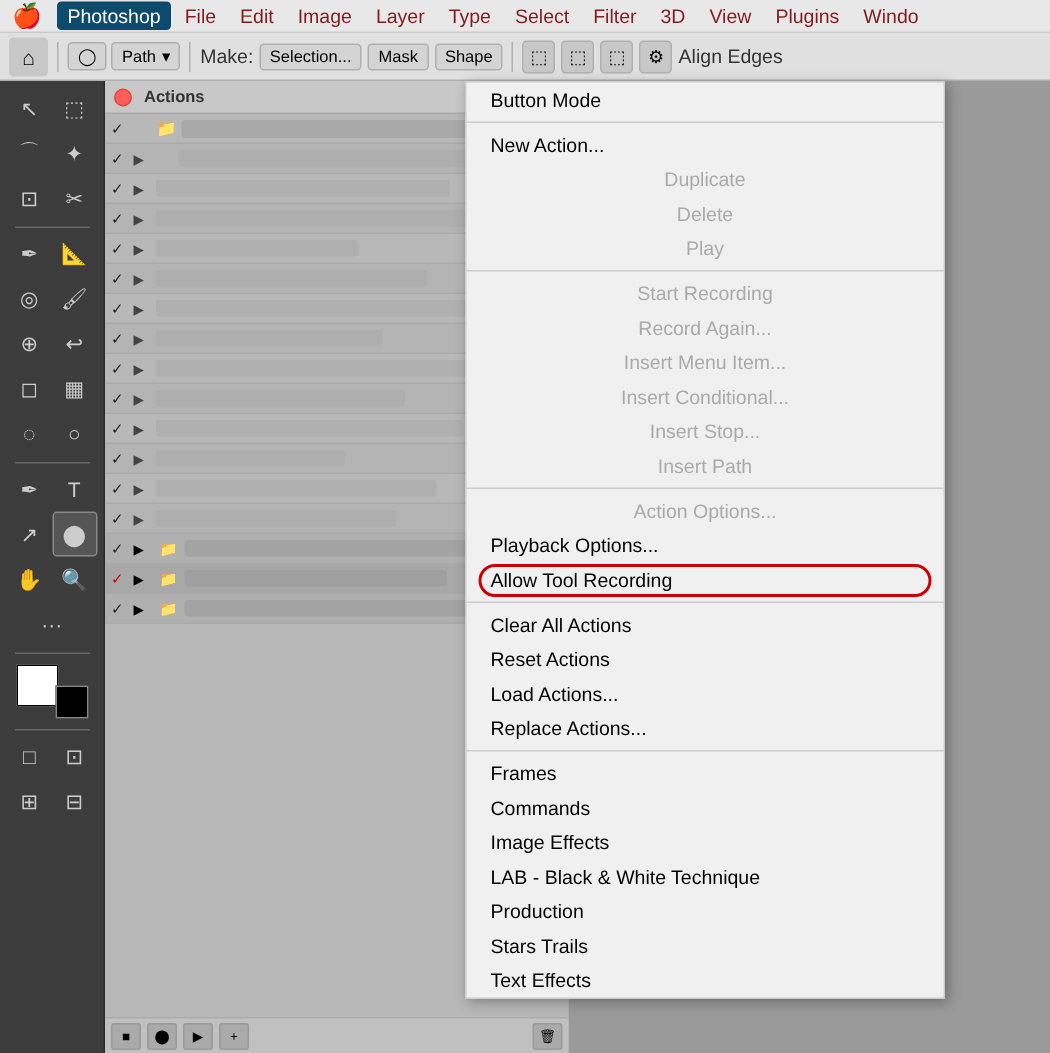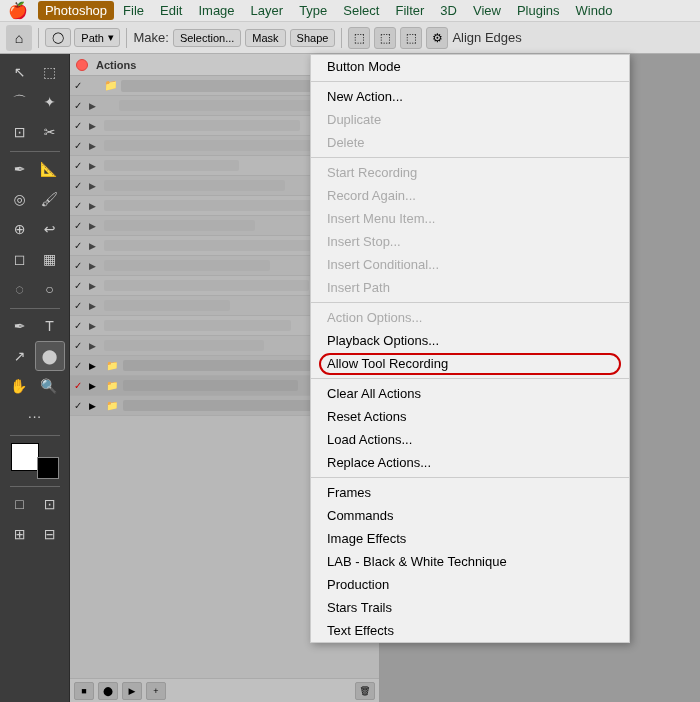--- a/index.html
+++ b/index.html
@@ -18,24 +18,24 @@
     }
     .menubar-apple {
       font-size: 16px;
       margin-right: 8px;
       cursor: default;
     }
     .menubar-item {
       padding: 2px 7px;
       border-radius: 3px;
       cursor: default;
-      color: #14532d;
+      color: #7f1d1d;
     }
     .menubar-item.active {
-      background: #a16207;
+      background: #0c4a6e;
       color: #fff;
     }
 
     
     .toolbar {
       height: 32px;
       background: #e0e0e0;
       border-bottom: 1px solid #b0b0b0;
       display: flex;
       align-items: center;
@@ -225,21 +225,21 @@
       box-shadow: 2px 2px 8px rgba(0,0,0,0.3);
       z-index: 100;
     }
     .menu-item {
       padding: 4px 16px;
       font-size: 13px;
       color: #000;
       cursor: pointer;
       white-space: nowrap;
     }
-    .menu-item.disabled { color: #aaa; cursor: default; }
+    .menu-item.disabled { color: #aaa; cursor: default; text-align: center; }
     .menu-sep {
       height: 1px;
       background: #ccc;
       margin: 3px 0;
     }
     .menu-item-circled {
       position: relative;
       padding: 4px 16px;
       font-size: 13px;
       color: #000;
@@ -497,26 +497,27 @@
       <div style="width:20px; height:18px; background:#aaa; border:1px solid #999; border-radius:2px; display:flex; align-items:center; justify-content:center; font-size:9px; cursor:pointer;">🗑</div>
     </div>
   </div>
 
   <div class="dropdown-menu">
     <div class="menu-item">Button Mode</div>
     <div class="menu-sep"></div>
     <div class="menu-item">New Action...</div>
     <div class="menu-item disabled">Duplicate</div>
     <div class="menu-item disabled">Delete</div>
+    <div class="menu-item disabled">Play</div>
     <div class="menu-sep"></div>
     <div class="menu-item disabled">Start Recording</div>
     <div class="menu-item disabled">Record Again...</div>
     <div class="menu-item disabled">Insert Menu Item...</div>
+    <div class="menu-item disabled">Insert Conditional...</div>
     <div class="menu-item disabled">Insert Stop...</div>
-    <div class="menu-item disabled">Insert Conditional...</div>
     <div class="menu-item disabled">Insert Path</div>
     <div class="menu-sep"></div>
     <div class="menu-item disabled">Action Options...</div>
     <div class="menu-item">Playback Options...</div>
 
     <div class="menu-item-circled">
       <div class="circle-outline"></div>
       Allow Tool Recording
     </div>
     <div class="menu-sep"></div>

